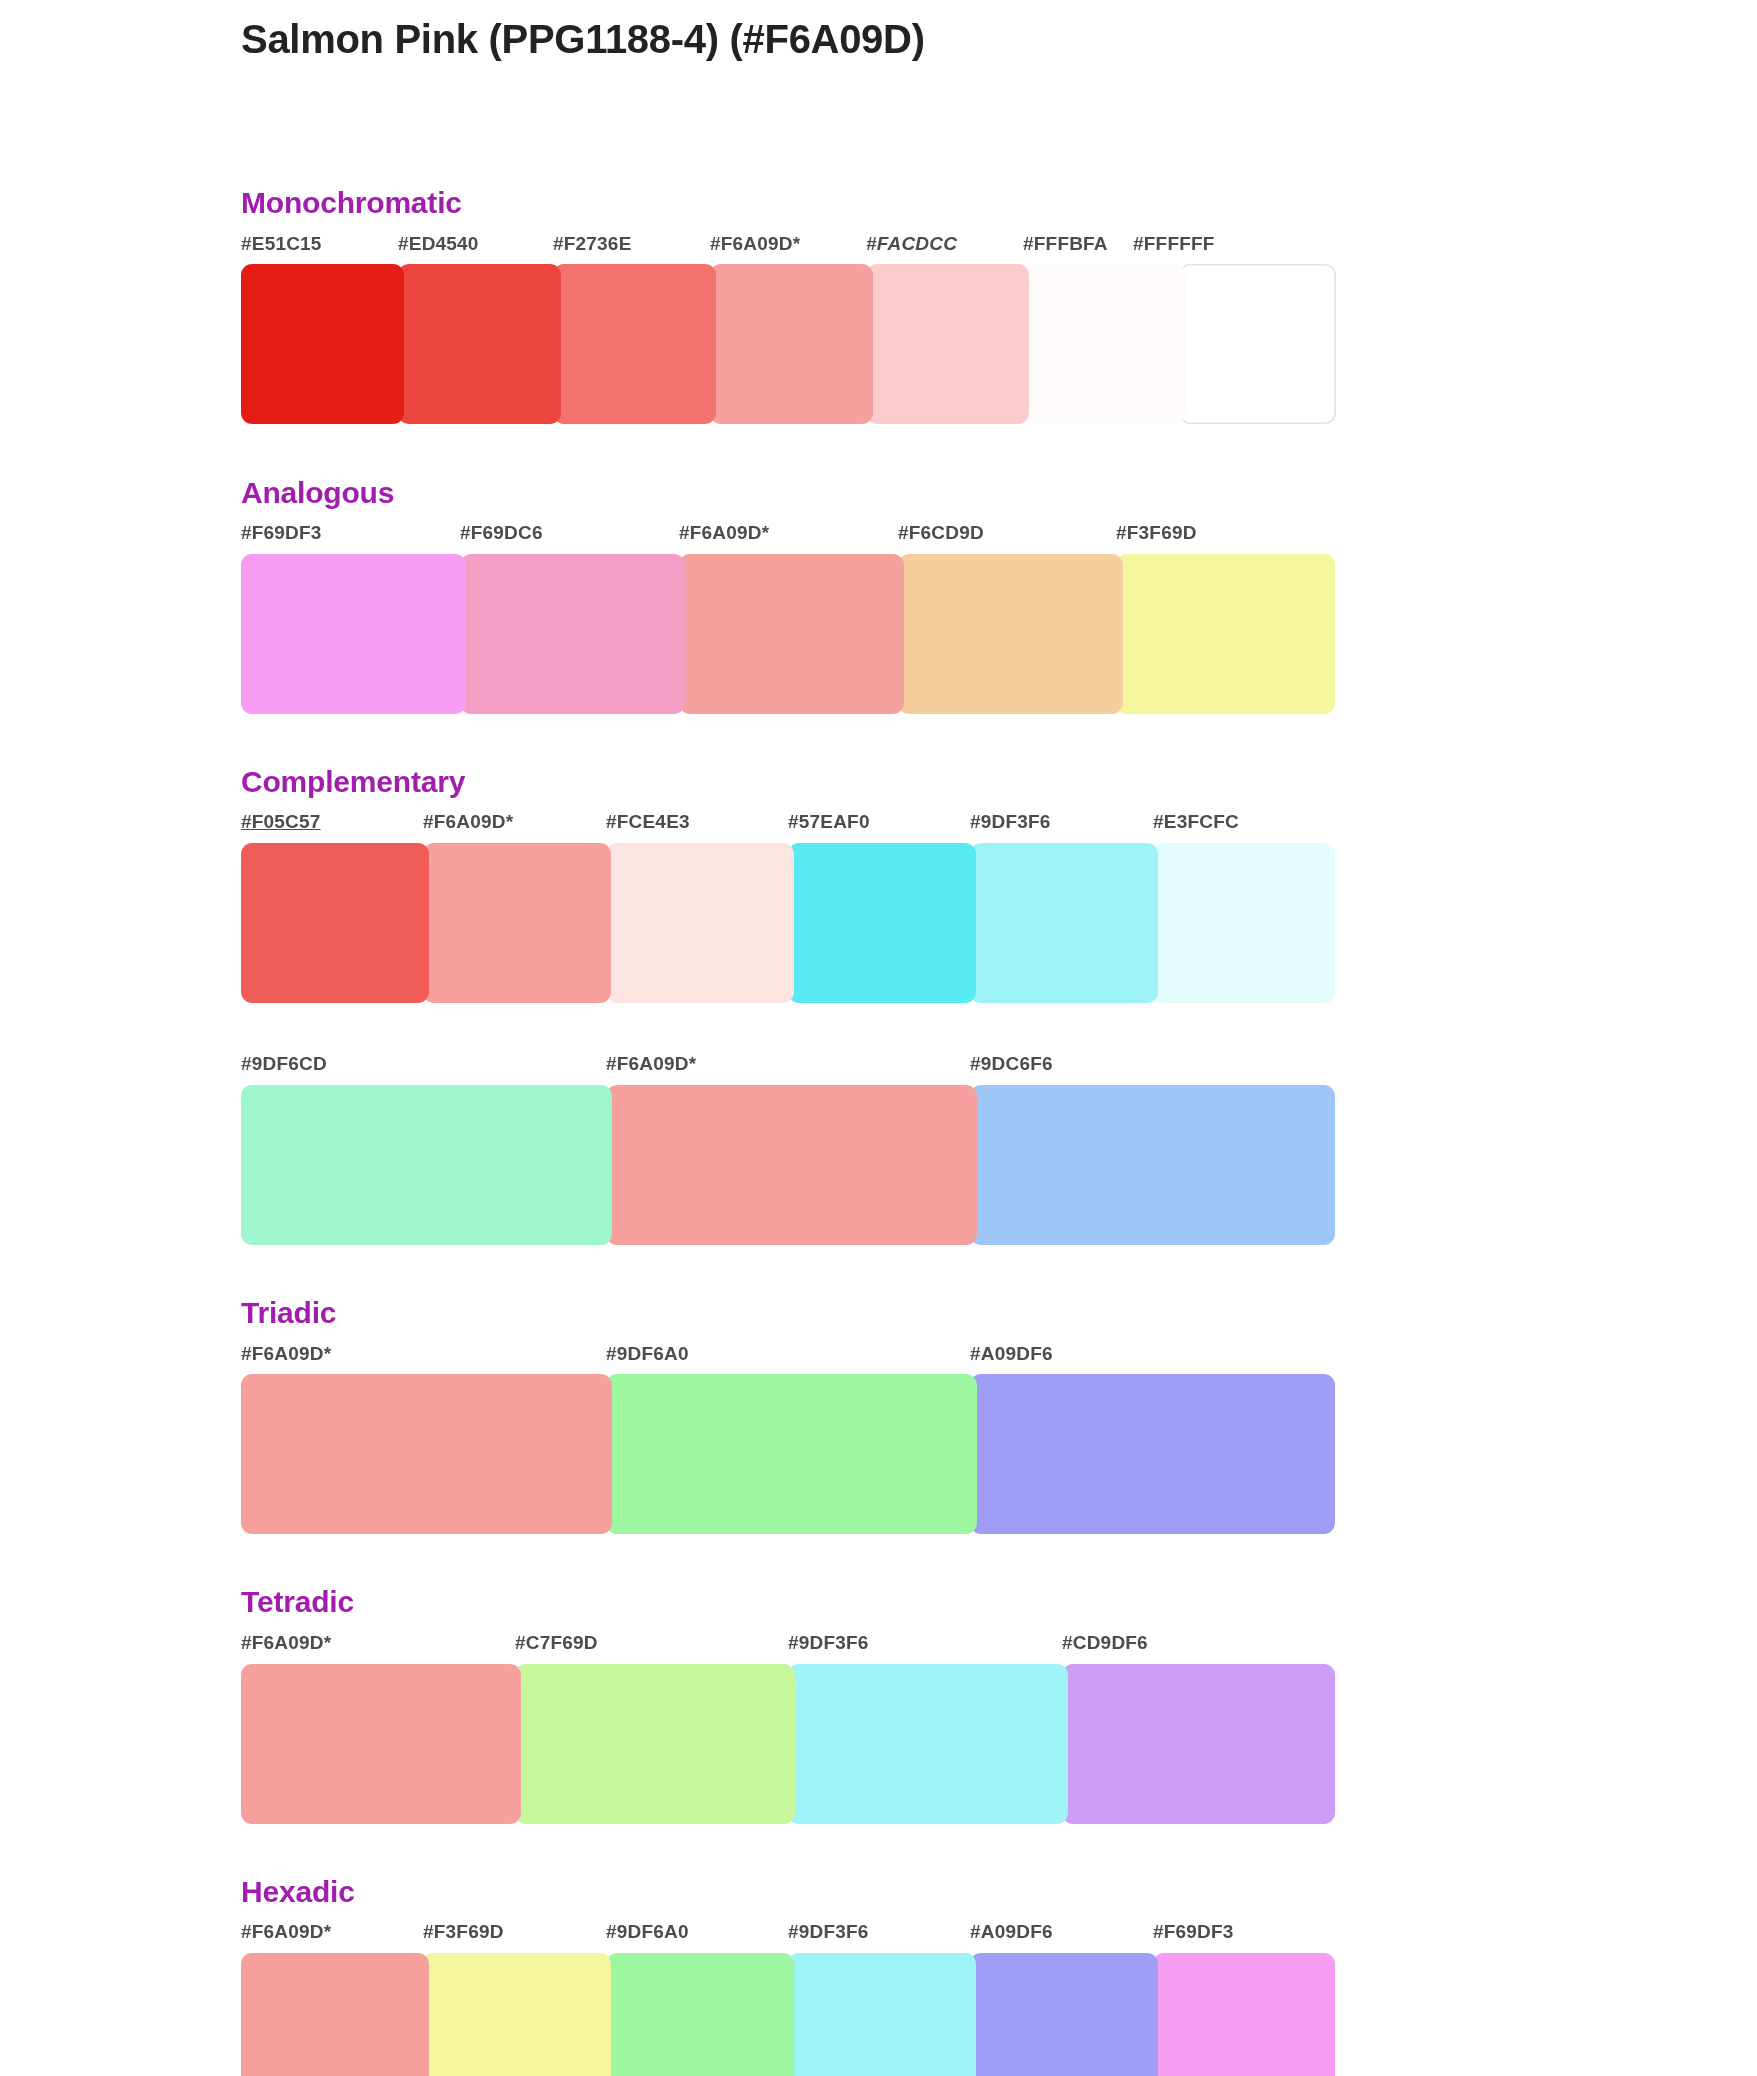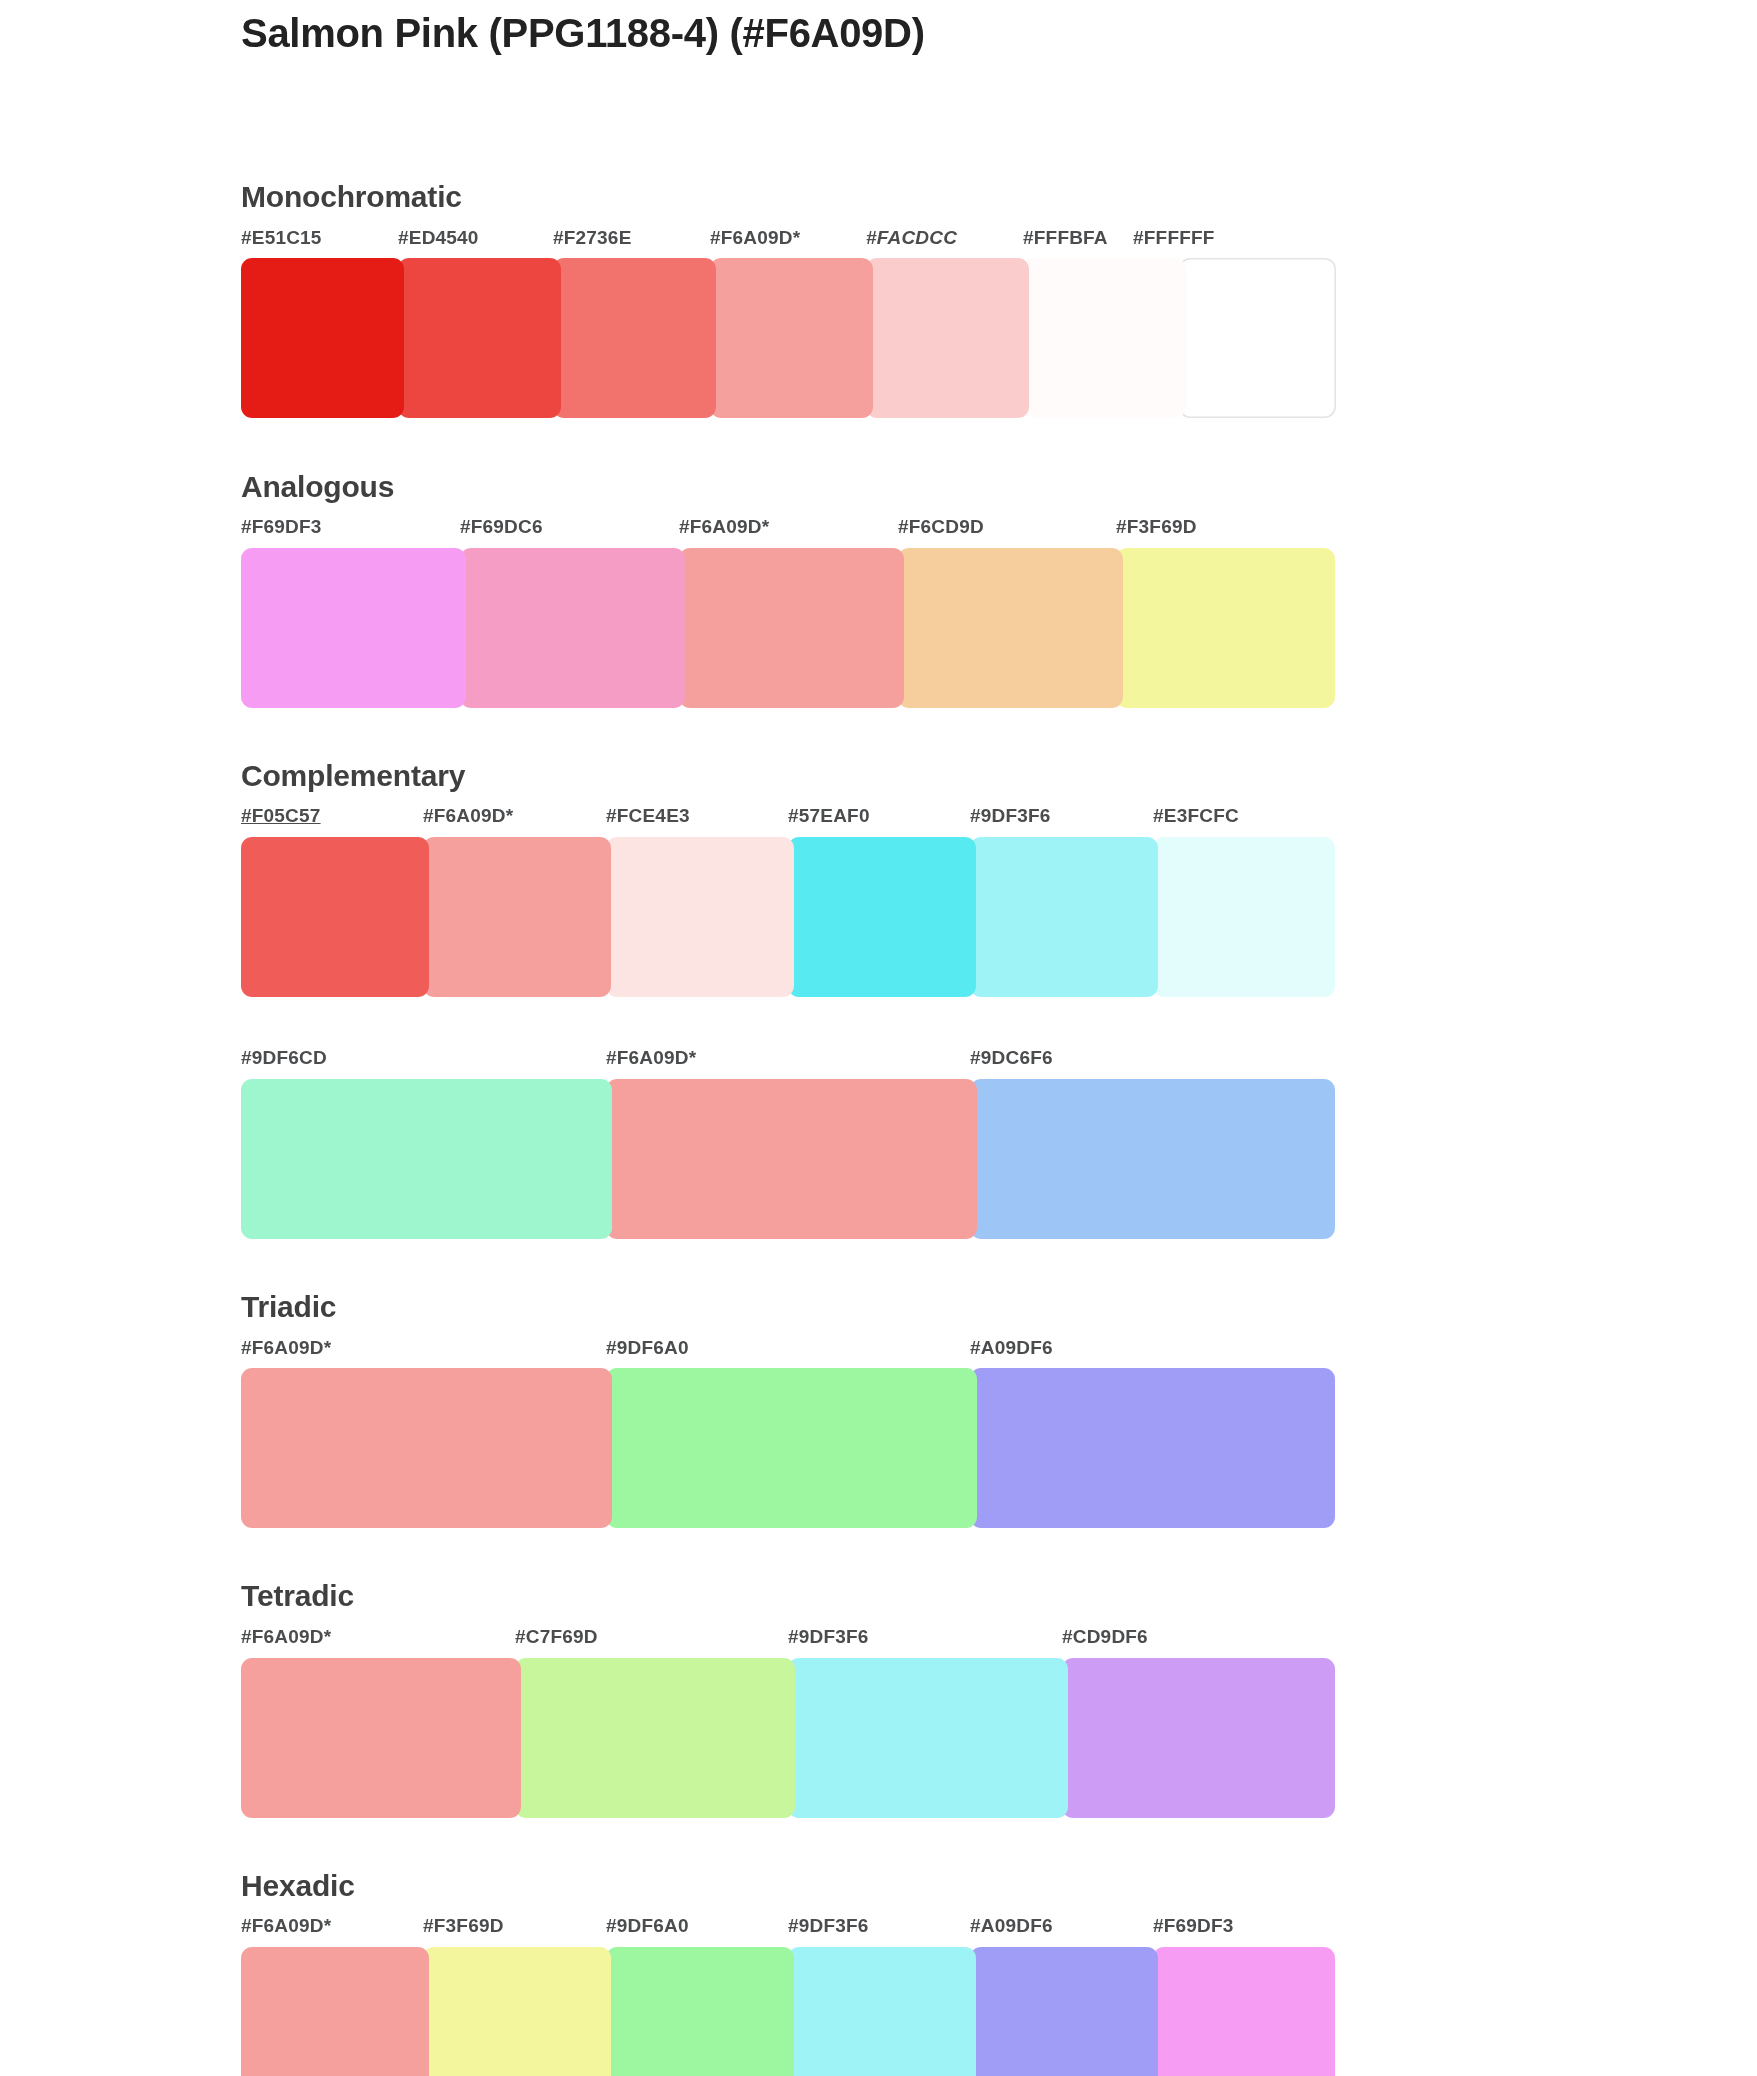--- a/index.html
+++ b/index.html
@@ -15,20 +15,21 @@
     font-family: "Liberation Sans", sans-serif;
     -webkit-font-smoothing: antialiased;
     overflow: hidden;
   }
 
   .page {
     position: relative;
     width: 1757px;
     height: 1498px;
     padding: 6px;
+    margin-top: 6px;
   }
 
   
   .header {
     position: absolute;
     left: 241px;
     top: 11.2px;
     width: 1278px;
   }
   .page-title {
@@ -57,21 +58,21 @@
     width: 1757px;
   }
   .section {
     position: relative;
     margin: 0 0 0 0;
   }
   .section-title {
     margin: 0 0 0 241px;
     font-size: 30px;
     font-weight: bold;
-    color: #404040;
+    color: #a21caf;
     letter-spacing: -0.2px;
     line-height: 1.0;
     padding-top: 3.2px;
   }
   .labels {
     position: relative;
     margin: 14.4px 0 0 241px;
     width: 1094px;
     height: 27px;
   }

